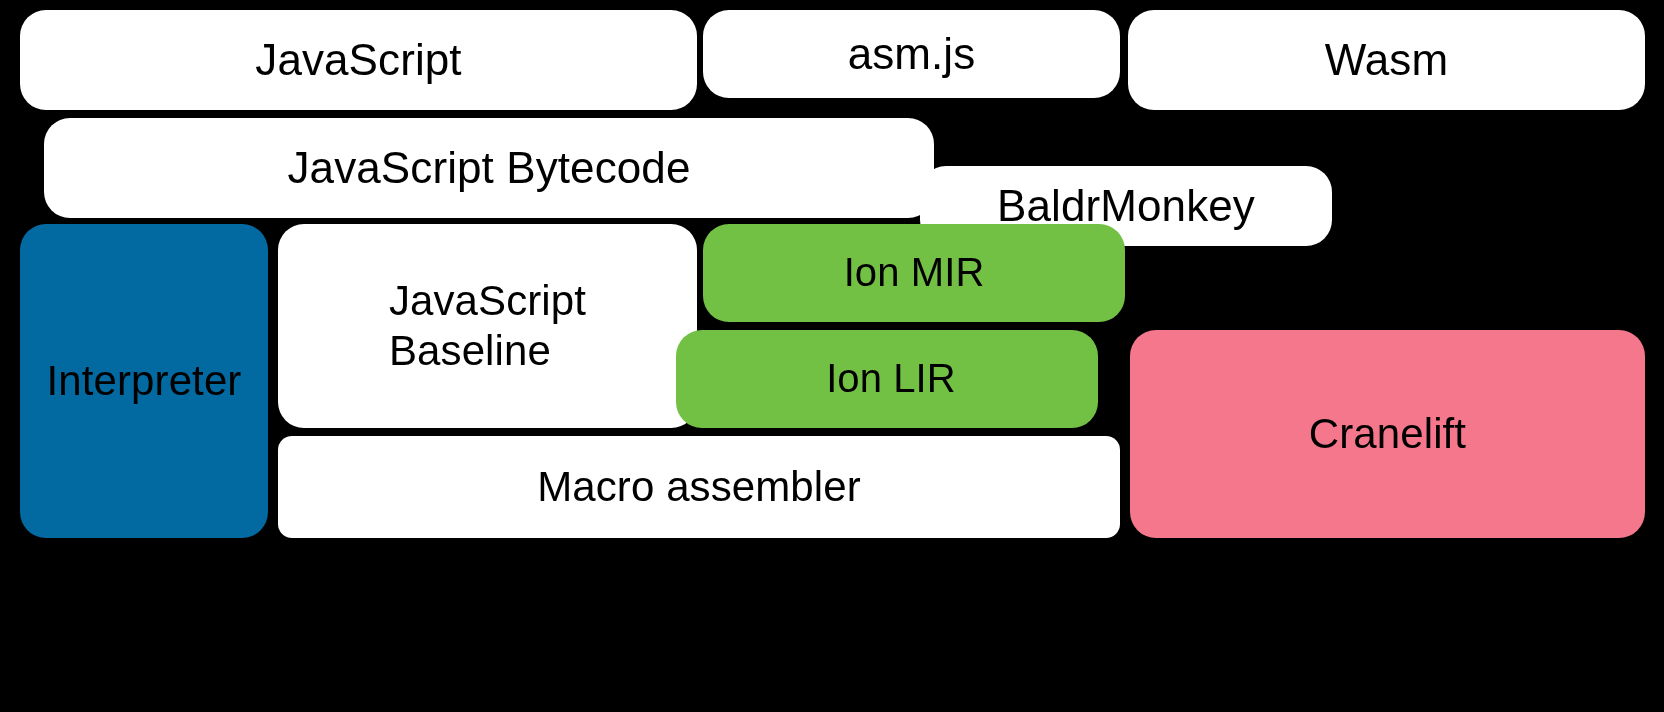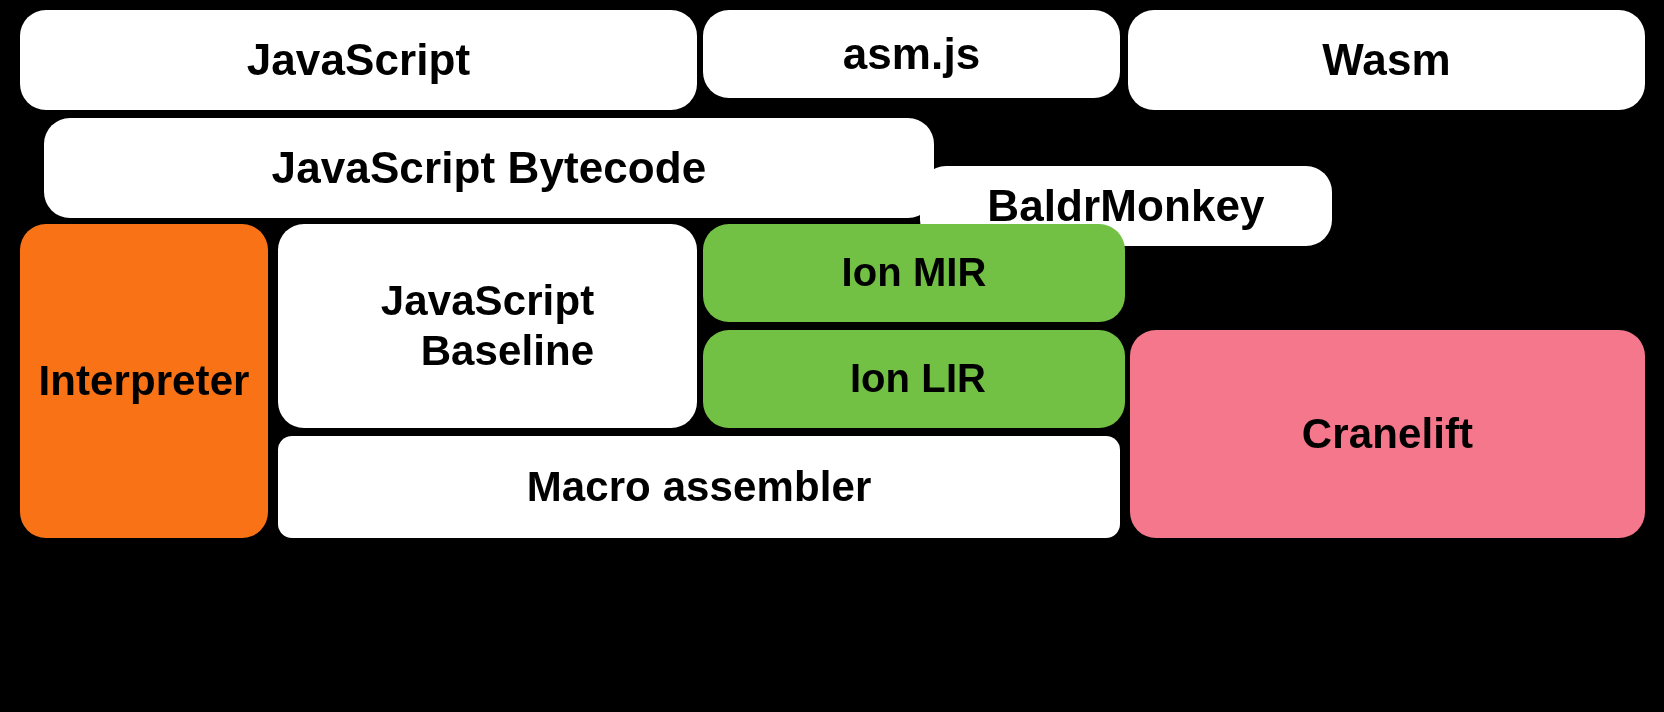--- a/index.html
+++ b/index.html
@@ -14,42 +14,42 @@
     width: 1664px;
     height: 712px;
     background: #000000;
     font-family: "Liberation Sans", "DejaVu Sans", sans-serif;
   }
   .node {
     position: absolute;
     display: flex;
     align-items: center;
     justify-content: center;
-    text-align: right;
+    text-align: left;
     border-radius: 26px;
     color: #000000;
-    font-weight: 700;
+    font-weight: 400;
     line-height: 1.18;
     letter-spacing: 0.1px;
     white-space: pre-line;
   }
   .fill-white { background: #ffffff; }
-  .fill-gray  { background: #f97316; }
+  .fill-gray  { background: #0369a1; }
   .fill-green { background: #72c044; }
   .fill-pink  { background: #f4778c; }
 </style>
 </head>
 <body>
 
 <div id="stage">
     <div class="node fill-white" style="left: 20px; top: 10px; width: 677px; height: 100px; font-size: 44px;">JavaScript</div>
     <div class="node fill-white" style="left: 703px; top: 10px; width: 417px; height: 88px; font-size: 44px;">asm.js</div>
     <div class="node fill-white" style="left: 1128px; top: 10px; width: 517px; height: 100px; font-size: 44px;">Wasm</div>
     <div class="node fill-white" style="left: 20px; top: 118px; width: 890px; height: 100px; font-size: 44px; margin-left: 24px;">JavaScript Bytecode</div>
     <div class="node fill-white" style="left: 920px; top: 118px; width: 412px; height: 80px; font-size: 44px; margin-top: 48px;">BaldrMonkey</div>
     <div class="node fill-gray" style="left: 20px; top: 224px; width: 248px; height: 314px; font-size: 42px;">Interpreter</div>
     <div class="node fill-white" style="left: 278px; top: 224px; width: 419px; height: 204px; font-size: 42px;">JavaScript
 Baseline</div>
     <div class="node fill-green" style="left: 703px; top: 224px; width: 422px; height: 98px; font-size: 40px;">Ion MIR</div>
-    <div class="node fill-green" style="left: 703px; top: 330px; width: 422px; height: 98px; font-size: 40px; padding-left: 8px;">Ion LIR</div>
+    <div class="node fill-green" style="left: 676px; top: 330px; width: 422px; height: 98px; font-size: 40px; padding-left: 8px;">Ion LIR</div>
     <div class="node fill-pink" style="left: 1130px; top: 330px; width: 515px; height: 208px; font-size: 42px;">Cranelift</div>
     <div class="node fill-white" style="left: 278px; top: 436px; width: 842px; height: 102px; font-size: 42px; border-radius: 14px;">Macro assembler</div>
   </div>
 
 </body></html>

